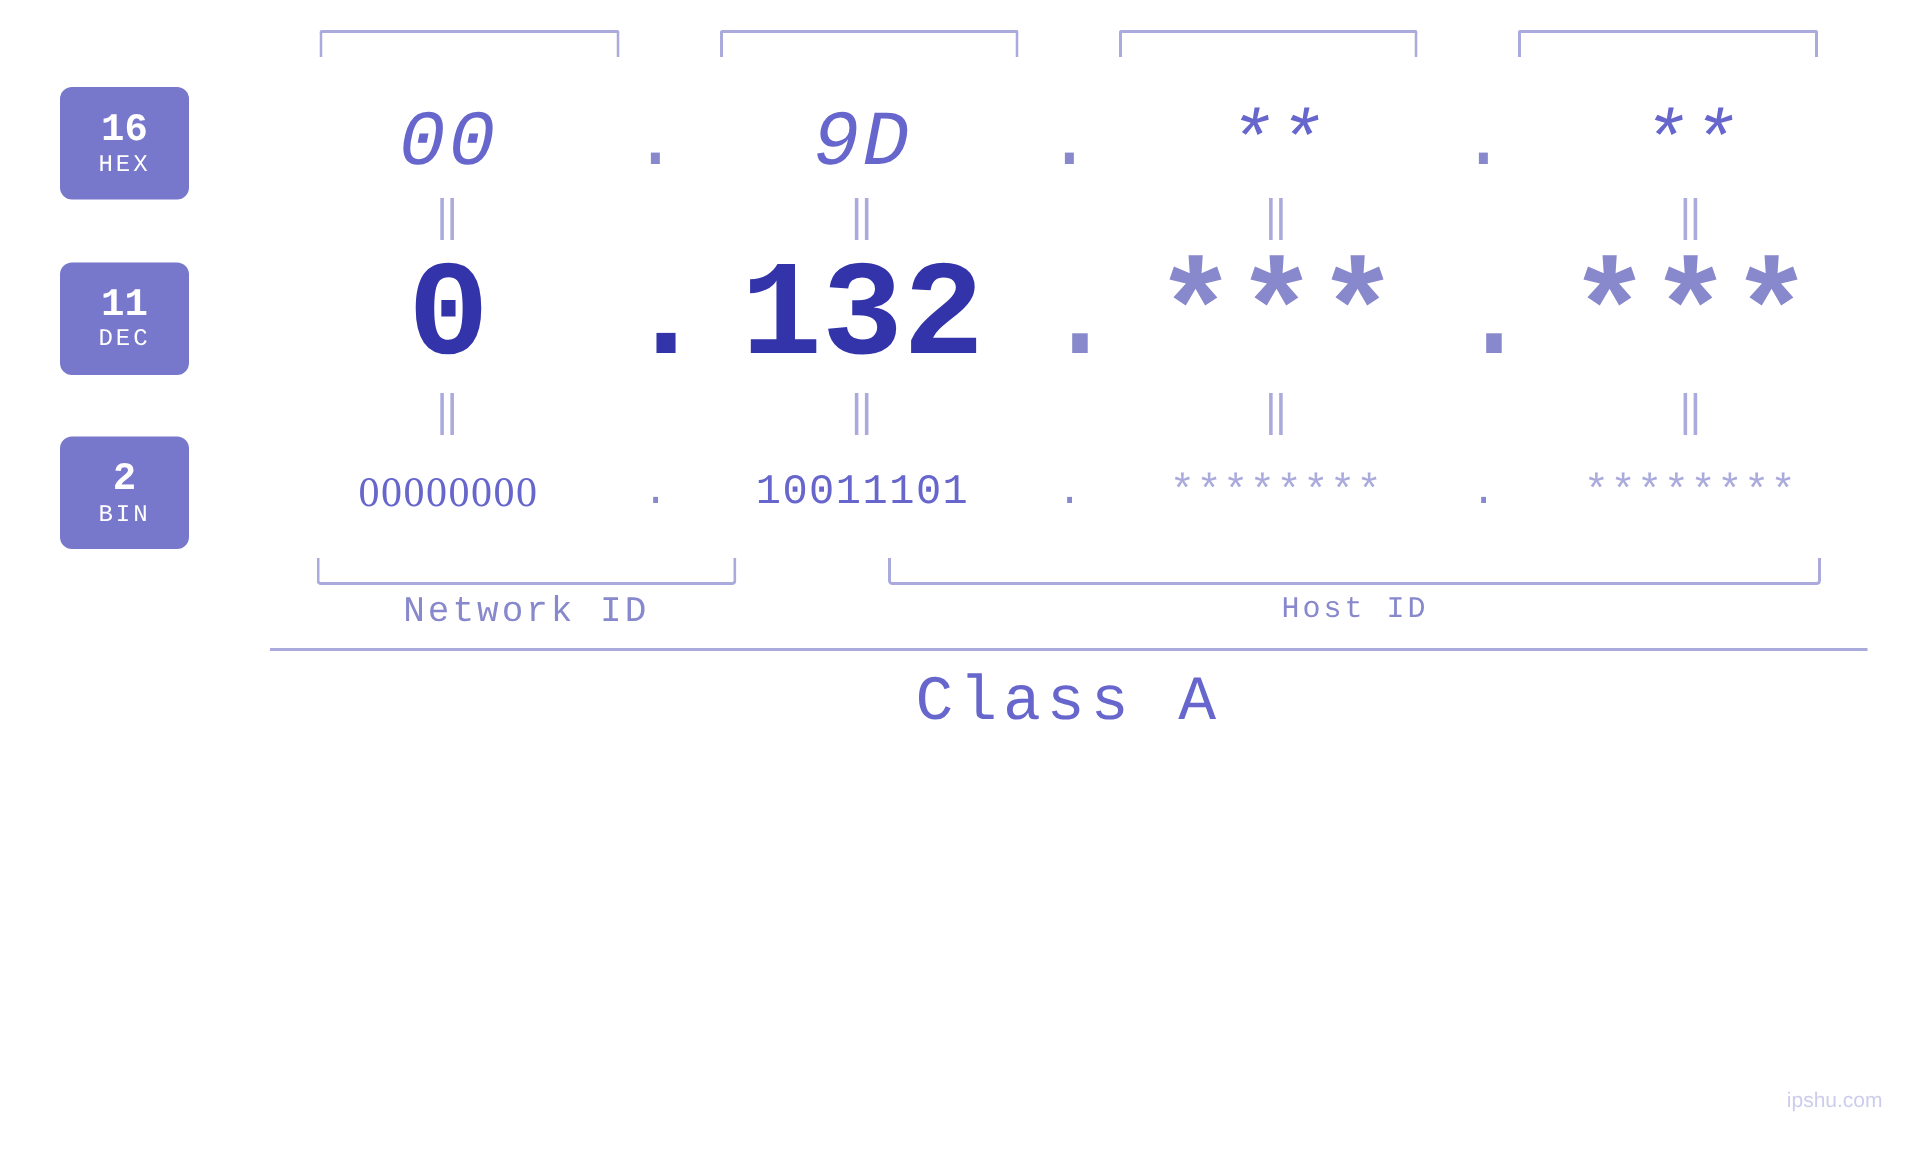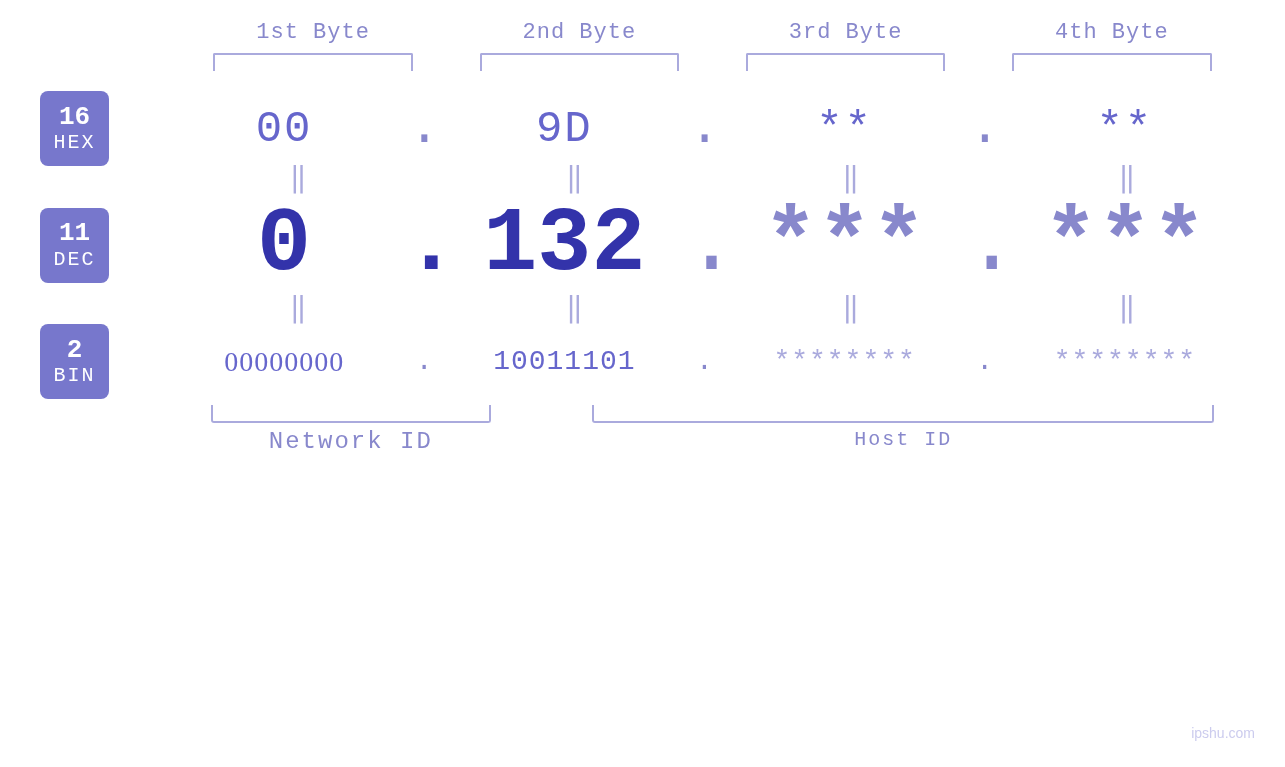--- a/index.html
+++ b/index.html
@@ -58,60 +58,61 @@
       border-radius: 2px 2px 0 0;
     }
 
     .row-group {
       display: flex;
       align-items: center;
       margin-bottom: 0;
     }
 
     .badge {
-      width: 69px;
+      width: 86px;
       height: 75px;
       background: #7777cc;
       border-radius: 8px;
       display: flex;
       flex-direction: column;
       align-items: center;
       justify-content: center;
       color: white;
       flex-shrink: 0;
     }
 
     .badge-number {
       font-size: 26px;
       font-weight: bold;
       line-height: 1.1;
     }
 
     .badge-label {
-      font-size: 20px;
+      font-size: 16px;
       letter-spacing: 2px;
     }
 
     .values-row {
       display: flex;
       flex: 1;
       align-items: center;
       margin-left: 55px;
     }
 
     .value-cell {
       flex: 1;
       text-align: center;
       color: #6666cc;
     }
 
     .value-hex {
-      font-size: 44px;
+      font-size: 52px;
       font-weight: normal;
       letter-spacing: 2px;
+      font-style: italic;
     }
 
     .value-dec {
       font-size: 90px;
       font-weight: bold;
       color: #3333aa;
     }
 
     .value-dec-masked {
       font-size: 90px;
@@ -224,26 +225,20 @@
       border-top: none;
       border-radius: 0 0 3px 3px;
       height: 18px;
     }
   </style>
 </head>
 <body>
 
 <div class="main-container">
 
-  <div class="byte-headers">
-    <div class="byte-header">1st Byte</div>
-    <div class="byte-header">2nd Byte</div>
-    <div class="byte-header">3rd Byte</div>
-    <div class="byte-header">4th Byte</div>
-  </div>
 
   <div class="brackets-row">
     <div class="bracket-cell">
         <div class="bracket"></div>
       </div>
     <div class="bracket-cell">
         <div class="bracket"></div>
       </div>
     <div class="bracket-cell">
         <div class="bracket"></div>
@@ -379,16 +374,19 @@
   <div style="margin-left:140px; display:flex; margin-top:5px;">
     <div style="flex:1; text-align:center;">
       <span class="network-id-label">Network ID</span>
     </div>
     <div style="width:40px; flex-shrink:0;"></div>
     <div style="flex:2; text-align:center;">
       <span class="host-id-label">Host ID</span>
     </div>
   </div>
 
+  <div class="class-row">
+    <div class="class-label">Class A</div>
+  </div>
 
 </div>
 
 <div class="watermark">ipshu.com</div>
 
 </body></html>

